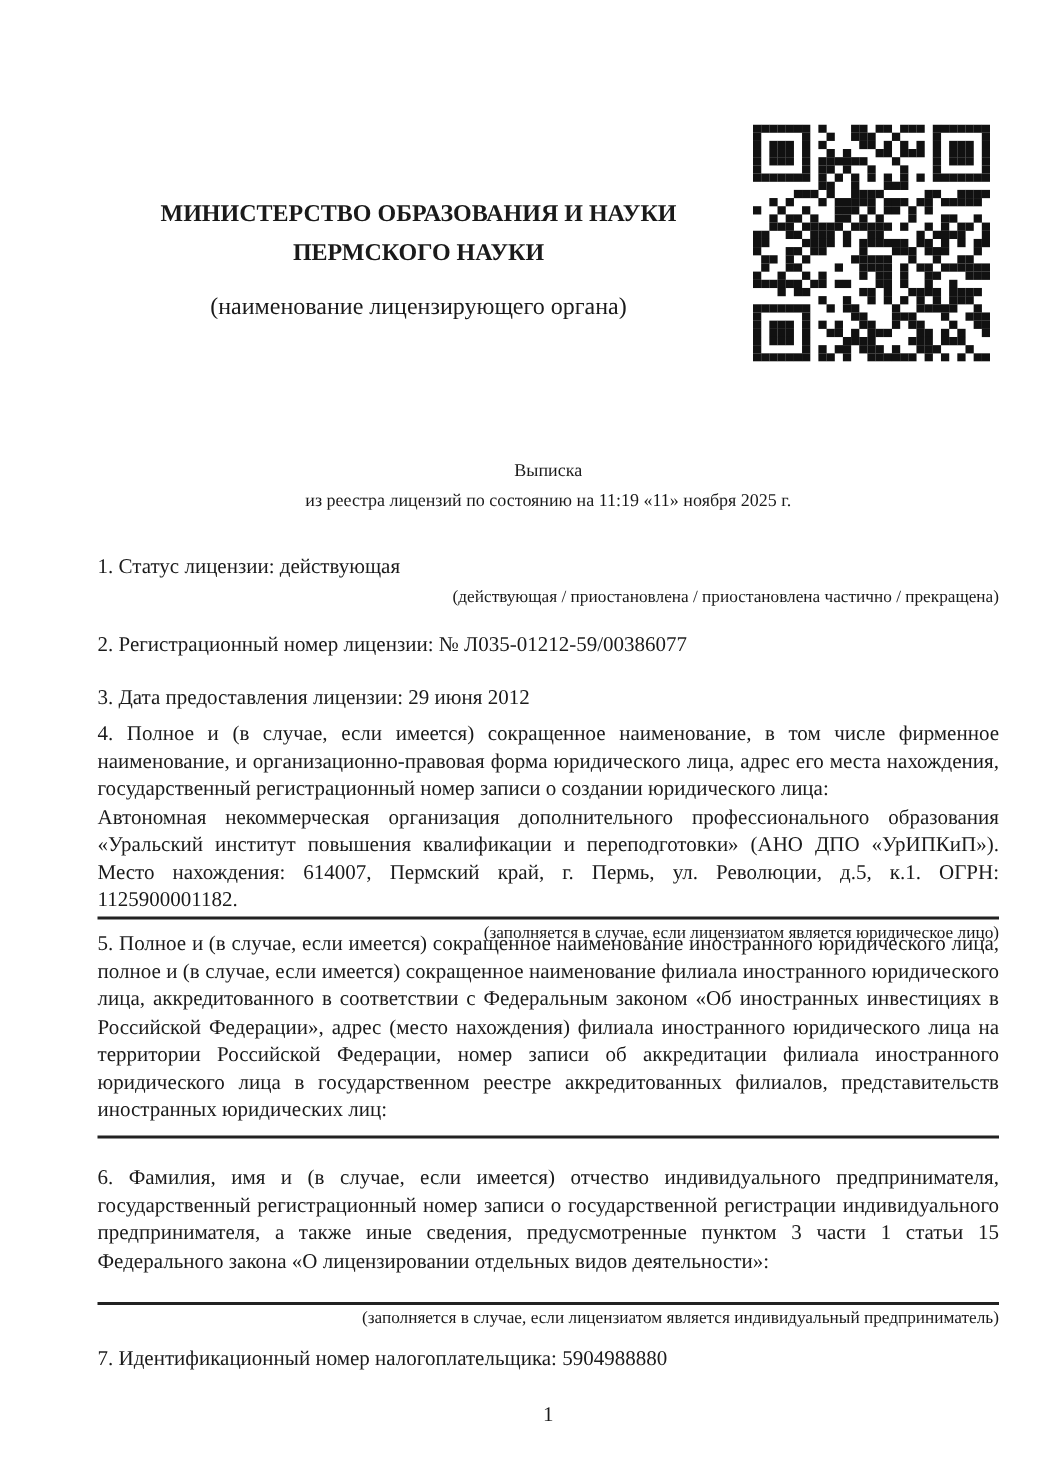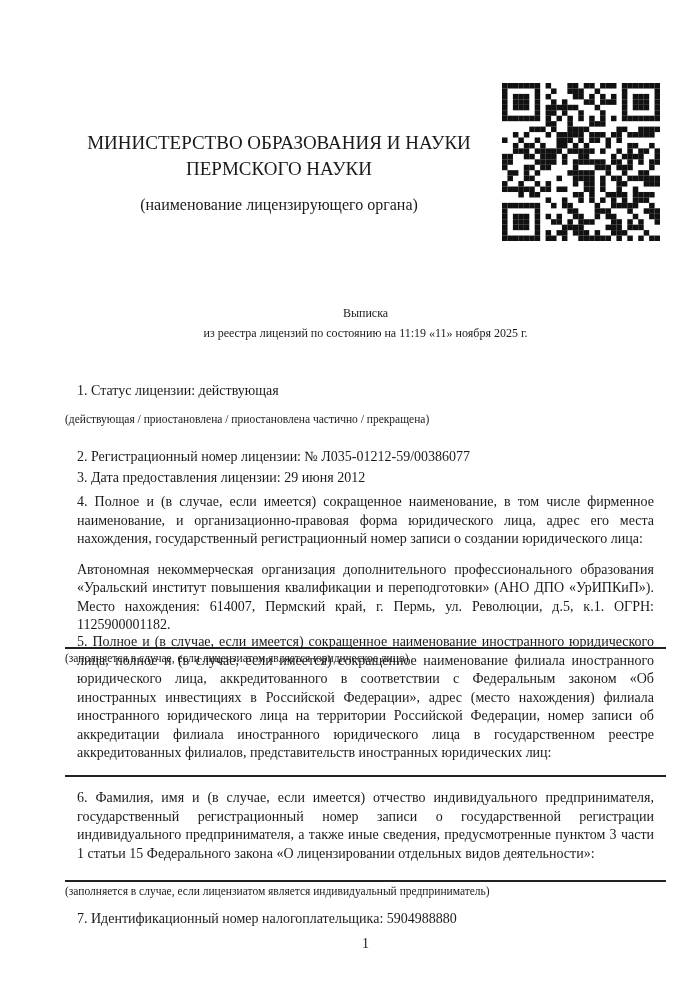--- a/index.html
+++ b/index.html
@@ -18,22 +18,22 @@
   }
   .abs { position: absolute; }
 
   .ministry {
     left: 63px;
     top: 130px;
     width: 432px;
     text-align: center;
   }
   .ministry-line {
-    font-weight: normal;
-    font-size: 19px;
+    font-weight: bold;
+    font-size: 16px;
     line-height: 26px;
     white-space: nowrap;
   }
   .ministry-caption {
     font-size: 16px;
     line-height: 13px;
     margin-top: 16px;
   }
 
   .qr {
@@ -52,26 +52,26 @@
     font-size: 12px;
     line-height: 20px;
   }
 
   .item {
     left: 65px;
     width: 601px;
     font-size: 14px;
     line-height: 18.5px;
   }
-  .item p { margin: 12px; }
+  .item p { margin: 0; }
   .just { text-align: justify; }
   .caption {
     font-size: 11.5px;
     line-height: 13px;
-    text-align: left;
+    text-align: right;
     margin-top: 3px;
   }
   .rule {
     border-top: 2px solid #222;
     height: 0;
   }
   .rule-gap-sm { margin-top: 6px; }
   .rule-gap-lg { margin-top: 17px; }
 
   .footer {
@@ -531,21 +531,21 @@
   <div class="abs doc-title">
     <div>Выписка</div>
     <div>из реестра лицензий по состоянию на 11:19 «11» ноября 2025 г.</div>
   </div>
 
   <div class="abs item" style="top:370px">
     <p>1. Статус лицензии: действующая</p>
     <div class="caption">(действующая / приостановлена / приостановлена частично / прекращена)</div>
   </div>
 
-  <div class="abs item" style="top:436px">
+  <div class="abs item" style="top:422px">
     <p>2. Регистрационный номер лицензии: № Л035-01212-59/00386077</p>
   </div>
 
   <div class="abs item" style="top:457px">
     <p>3. Дата предоставления лицензии: 29 июня 2012</p>
   </div>
 
   <div class="abs item" style="top:481px">
     <p class="just">4. Полное и (в случае, если имеется) сокращенное наименование, в том числе фирменное наименование, и организационно-правовая форма юридического лица, адрес его места нахождения, государственный регистрационный номер записи о создании юридического лица:</p>
     <p class="just">Автономная некоммерческая организация дополнительного профессионального образования «Уральский институт повышения квалификации и переподготовки» (АНО ДПО «УрИПКиП»). Место нахождения: 614007, Пермский край, г. Пермь, ул. Революции, д.5, к.1. ОГРН: 1125900001182.</p>

